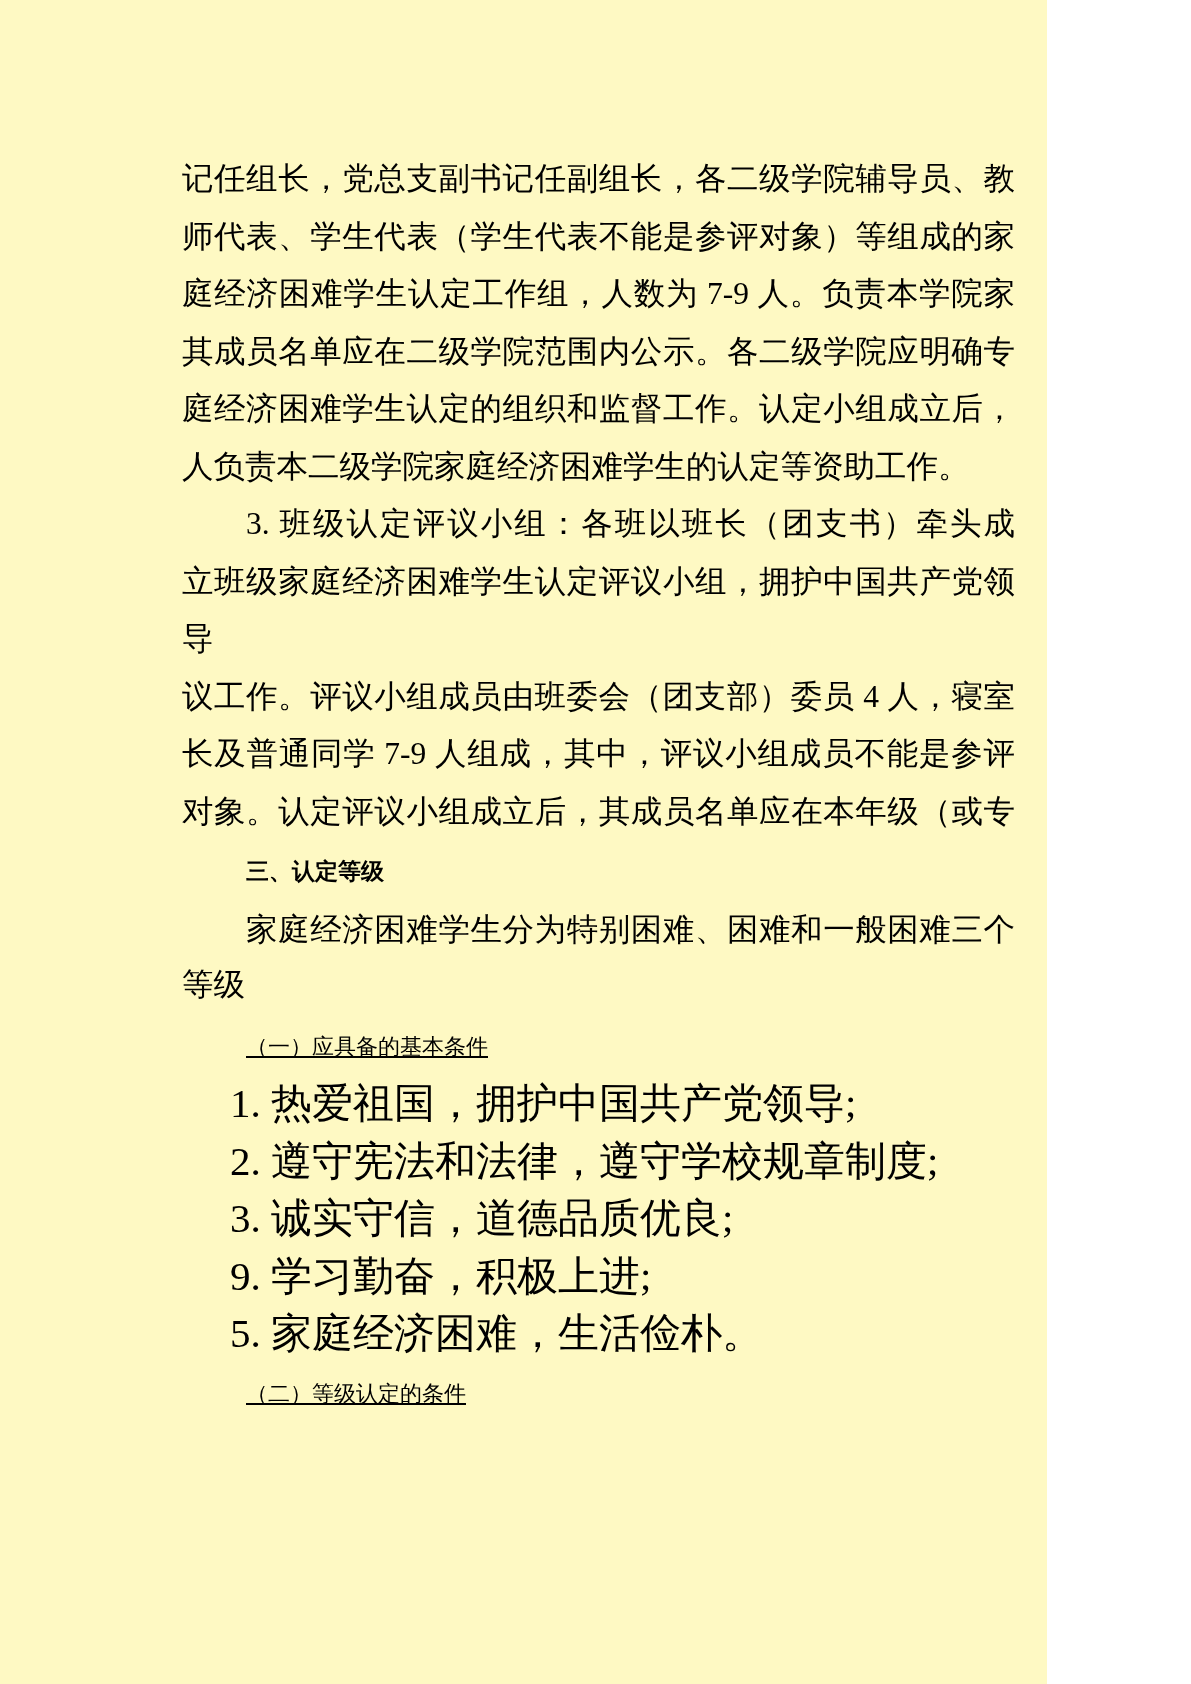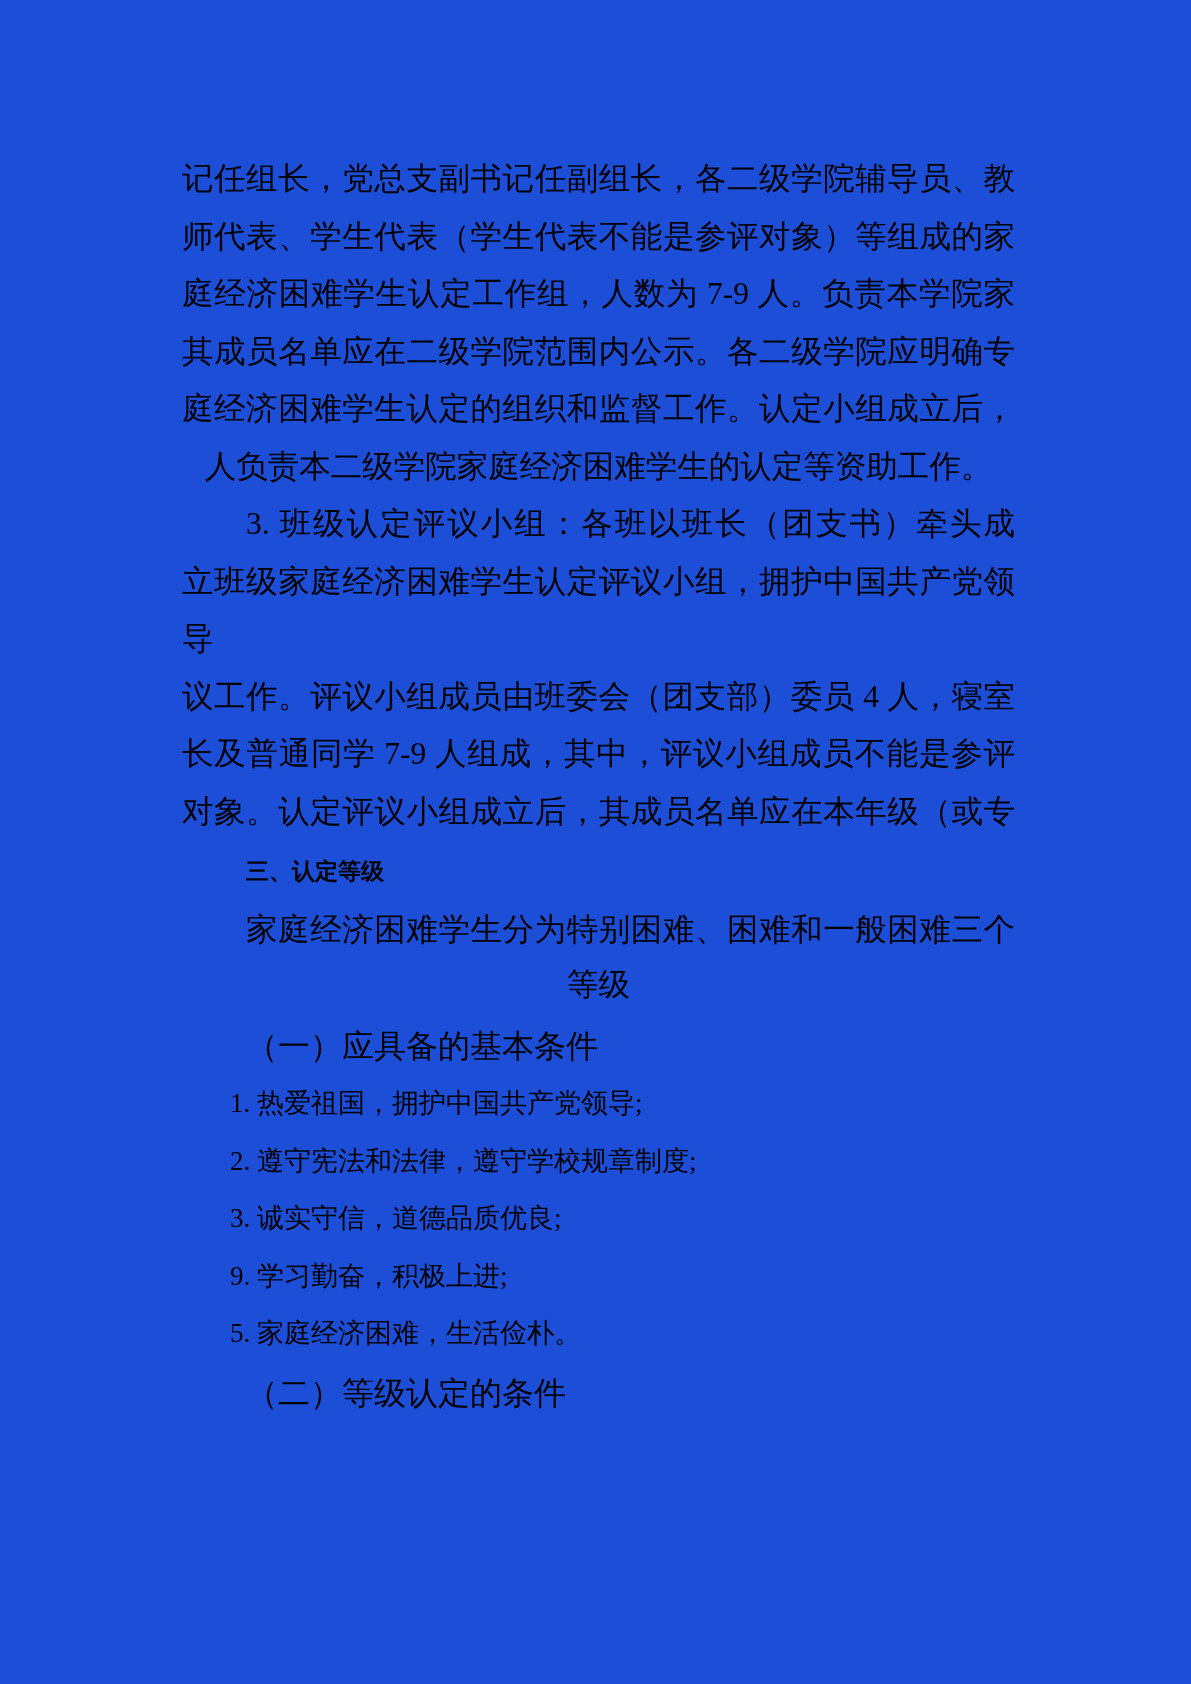--- a/index.html
+++ b/index.html
@@ -2,62 +2,62 @@
 <html><head>
 <meta charset="utf-8">
 <style>
   html, body {
     margin: 0;
     padding: 0;
     background: #ffffff;
   }
   .page {
     position: relative;
-    width: 1191px;
+    width: 1047px;
     height: 1684px;
-    background: #1d4ed8;
+    background: #fef9c3;
     overflow: hidden;
   }
   .content {
     position: absolute;
     left: 182px;
     top: 150px;
     width: 833px;
     color: #000000;
   }
   .para { margin: 0; }
   .line {
     font-family: "Liberation Serif", "DejaVu Serif", serif;
     font-size: 31.5px;
     line-height: 57.5px;
     color: #000000;
-    text-align: center;
   }
   .line.fill {
     text-align: justify;
     text-align-last: justify;
   }
   .heading {
     font-family: "Liberation Sans", "DejaVu Sans", sans-serif;
     font-weight: 700;
     font-size: 23px;
     line-height: 57.5px;
     margin-top: 3px;
     color: #000000;
   }
   .subheading {
     font-family: "Liberation Serif", "DejaVu Serif", serif;
-    font-size: 32px;
+    font-size: 22px;
     line-height: 57.5px;
     margin-top: 2px;
     color: #000000;
+    text-decoration: underline;
   }
   .list-item {
     font-family: "Liberation Serif", "DejaVu Serif", serif;
-    font-size: 27px;
+    font-size: 41px;
     line-height: 57.5px;
     color: #000000;
   }
 </style>
 </head>
 <body>
 
 <div class="page">
   <div class="content">
       <div class="para">

